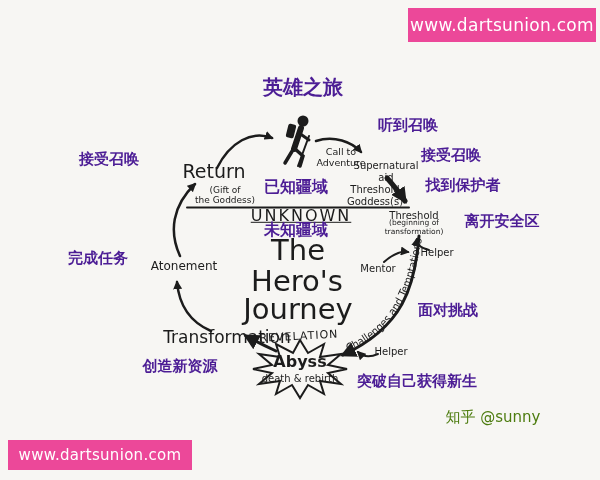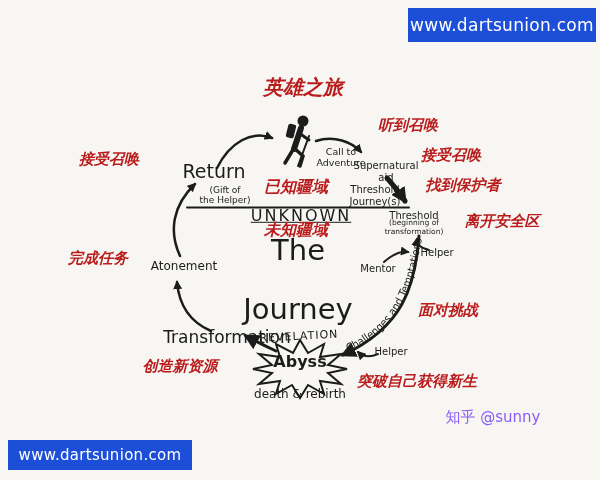--- a/index.html
+++ b/index.html
@@ -7,28 +7,28 @@
     position:relative;width:600px;height:480px;
     background:#f7f6f3;
     font-family:"DejaVu Sans","Liberation Sans",sans-serif;
     overflow:hidden;
   }
   .lbl{
     position:absolute;transform:translate(-50%,-50%);
     white-space:nowrap;color:#1c1c1c;text-align:center;line-height:1.15;
   }
   .lbl span{display:block;}
-  .red{color:#b91c1c;font-weight:bold;font-style:italic;}
+  .red{color:#4c1d95;font-weight:bold;}
   .bar{
-    position:absolute;background:#1d4ed8;color:#ffffff;
+    position:absolute;background:#ec4899;color:#ffffff;
     display:flex;align-items:center;justify-content:center;
     font-family:"DejaVu Sans","Liberation Sans",sans-serif;
     letter-spacing:.3px;
   }
-  .credit{position:absolute;transform:translate(-50%,-50%);color:#8b5cf6;white-space:nowrap;}
+  .credit{position:absolute;transform:translate(-50%,-50%);color:#4d7c0f;white-space:nowrap;}
   svg.overlay{position:absolute;left:0;top:0;z-index:1;}
   .lbl,.bar,.credit{z-index:2;}
   .ink{stroke:#1c1c1c;fill:none;stroke-linecap:round;}
 </style>
 </head>
 <body>
 
 <div class="stage">
 
   <div class="bar" style="left:408px;top:8px;width:188px;height:34px;font-size:17px;">
@@ -84,52 +84,53 @@
       <path d="M 294,148 L 285,163" class="ink" stroke-width="3.5"></path>
       <path d="M 294,148 L 303,156 L 300,166" class="ink" stroke-width="3.5"></path>
     </g>
   </svg>
 
   <div class="lbl red" style="left:296px;top:187px;font-size:16px;">已知疆域</div>
   <div class="lbl" style="left:301px;top:216px;font-size:16px;letter-spacing:2px;text-decoration:underline;">UNKNOWN</div>
   <div class="lbl red" style="left:296px;top:230px;font-size:16px;">未知疆域</div>
 
   <div class="lbl" style="left:298px;top:251px;font-size:29px;">The</div>
+  <div class="lbl" style="left:297px;top:282px;font-size:29px;">Hero's</div>
   <div class="lbl" style="left:214px;top:172px;font-size:19px;">Return</div>
 
   <div class="lbl" style="left:298px;top:310px;font-size:29px;">Journey</div>
   <div class="lbl" style="left:225px;top:195px;font-size:9px;">
     <span>(Gift of</span>
-    <span>the Helper)</span>
+    <span>the Goddess)</span>
   </div>
   <div class="lbl" style="left:341px;top:158px;font-size:9.5px;">
     <span>Call to</span>
     <span>Adventure</span>
   </div>
   <div class="lbl" style="left:386px;top:171px;font-size:10px;">
     <span>Supernatural</span>
     <span>aid</span>
   </div>
   <div class="lbl" style="left:375px;top:195px;font-size:10px;">
     <span>Threshold</span>
-    <span>Journey(s)</span>
+    <span>Goddess(s)</span>
   </div>
   <div class="lbl" style="left:414px;top:216px;font-size:10px;">Threshold</div>
   <div class="lbl" style="left:414px;top:228px;font-size:7.5px;">
     <span>(beginning of</span>
     <span>transformation)</span>
   </div>
   <div class="lbl" style="left:437px;top:253px;font-size:10px;">Helper</div>
   <div class="lbl" style="left:378px;top:269px;font-size:10px;">Mentor</div>
   <div class="lbl" style="left:391px;top:352px;font-size:10px;">Helper</div>
   <div class="lbl" style="left:184px;top:267px;font-size:12px;">Atonement</div>
   <div class="lbl" style="left:227px;top:338px;font-size:17px;">Transformation</div>
   <div class="lbl" style="left:299px;top:337px;font-size:11px;letter-spacing:1px;transform:translate(-50%,-50%) rotate(-3deg);">REVELATION</div>
   <div class="lbl" style="left:300px;top:362px;font-size:16px;font-weight:600;">Abyss</div>
-  <div class="lbl" style="left:300px;top:395px;font-size:12px;text-align:center;">death &amp; rebirth</div>
+  <div class="lbl" style="left:300px;top:379px;font-size:10px;text-align:center;">death &amp; rebirth</div>
 
   <div class="lbl red" style="left:109px;top:160px;font-size:15px;">接受召唤</div>
   <div class="lbl red" style="left:98px;top:259px;font-size:15px;">完成任务</div>
   <div class="lbl red" style="left:180px;top:367px;font-size:15px;">创造新资源</div>
   <div class="lbl red" style="left:408px;top:126px;font-size:15px;">听到召唤</div>
   <div class="lbl red" style="left:451px;top:156px;font-size:15px;">接受召唤</div>
   <div class="lbl red" style="left:463px;top:186px;font-size:15px;">找到保护者</div>
   <div class="lbl red" style="left:489px;top:222px;font-size:15px;margin-left:13px;">离开安全区</div>
   <div class="lbl red" style="left:448px;top:311px;font-size:15px;">面对挑战</div>
   <div class="lbl red" style="left:417px;top:382px;font-size:15px;">突破自己获得新生</div>

